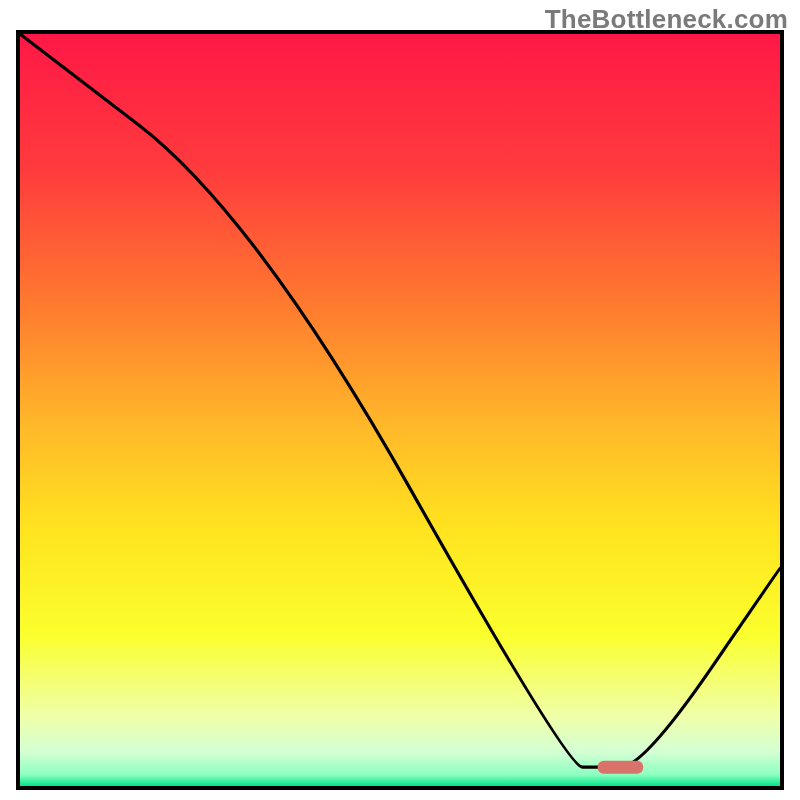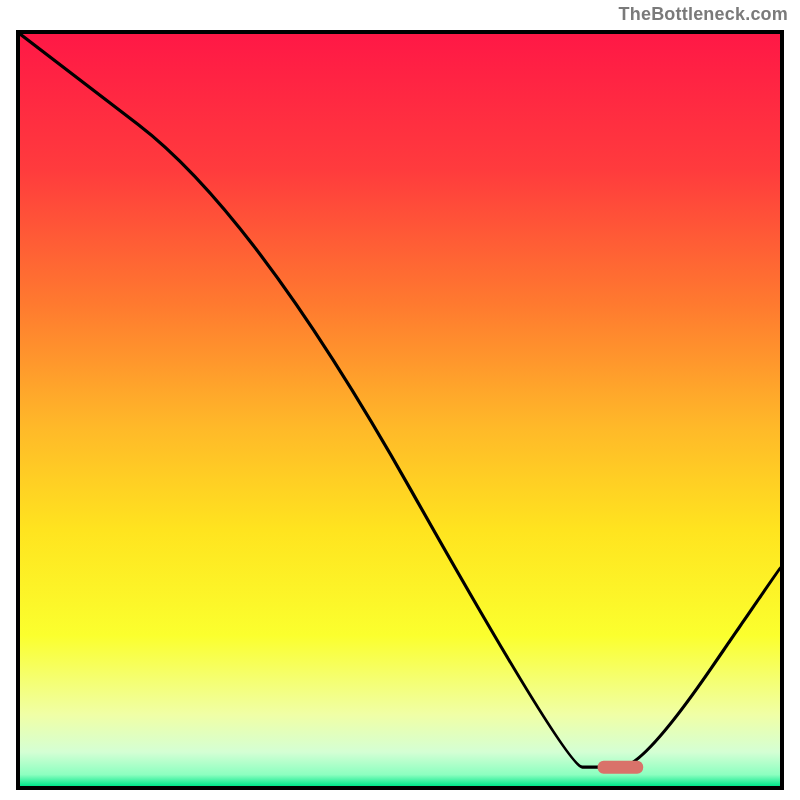--- a/index.html
+++ b/index.html
@@ -8,21 +8,21 @@
     width: 800px;
     height: 800px;
     background: #ffffff;
     font-family: Arial, Helvetica, sans-serif;
     overflow: hidden;
   }
   .watermark {
     position: absolute;
     top: 4px;
     right: 12px;
-    font-size: 18px;
+    font-size: 26px;
     font-weight: bold;
     color: #7a7a7a;
     z-index: 10;
     letter-spacing: 0.2px;
   }
   .frame {
     position: absolute;
     left: 16px;
     top: 30px;
     width: 768px;

